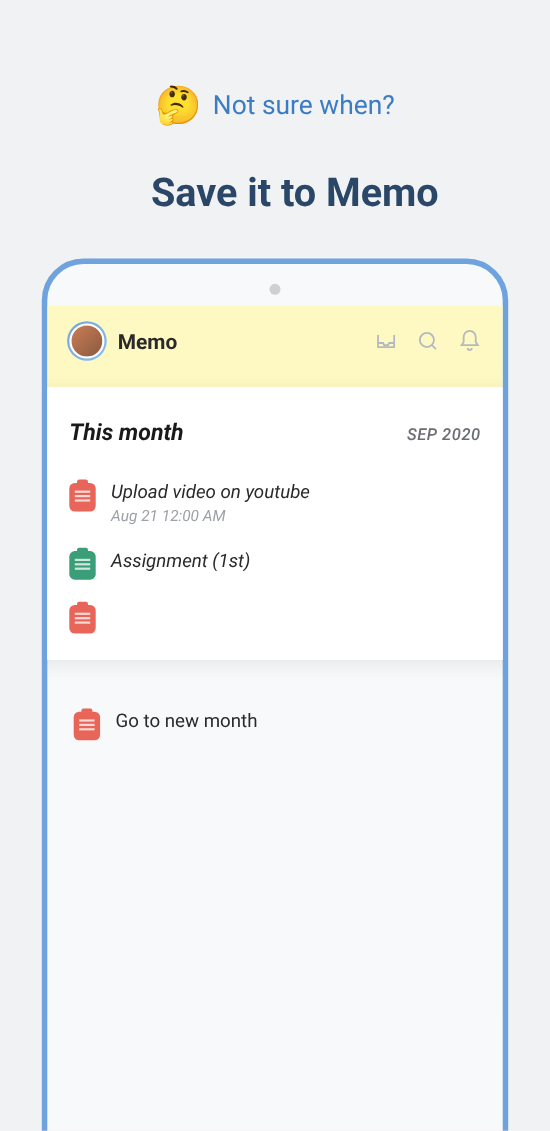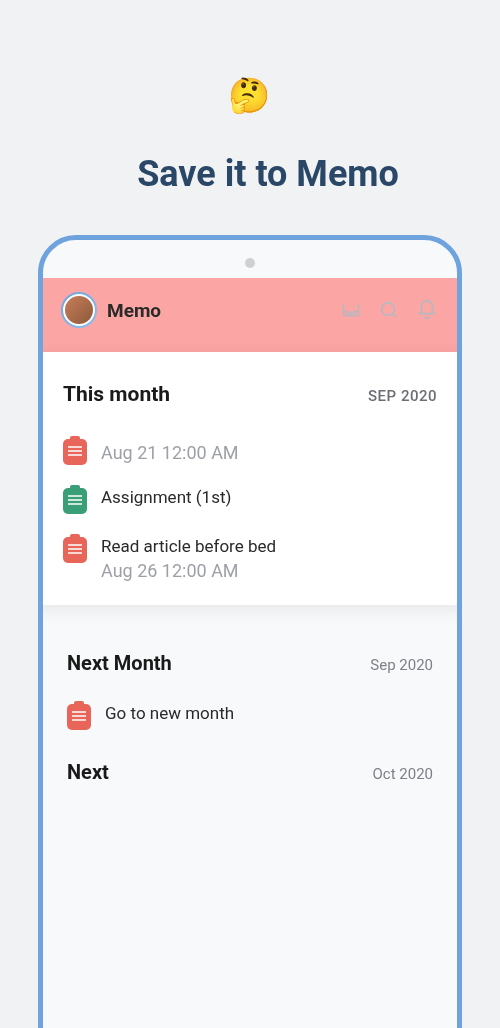--- a/index.html
+++ b/index.html
@@ -52,21 +52,21 @@
       width: 10px;
       height: 10px;
       background: #d0d0d0;
       border-radius: 50%;
       margin: 18px auto 10px;
     }
     .topbar {
       display: flex;
       align-items: center;
       padding: 14px 18px 24px 18px;
-      background: #fca5a5;
+      background: #fef9c3;
     }
     .avatar-ring {
       width: 36px;
       height: 36px;
       border-radius: 50%;
       padding: 2px;
       background: linear-gradient(135deg, #6fa3dd, #8bbef0);
       display: flex;
       align-items: center;
       justify-content: center;
@@ -100,20 +100,21 @@
       color: #b5b9bf;
     }
     .card {
       background: white;
       border-radius: 14px;
       margin: 0 -20px;
       padding: 30px 36px 24px;
       box-shadow: 0 4px 18px rgba(0,0,0,0.08);
       position: relative;
       z-index: 2;
+      font-style: italic;
     }
     .card-header {
       display: flex;
       justify-content: space-between;
       align-items: baseline;
       margin-bottom: 32px;
     }
     .card-title {
       font-size: 21px;
       font-weight: 700;
@@ -168,21 +169,21 @@
     .icon-green { background: #3a9e78; }
     .task-content {
       flex: 1;
     }
     .task-title {
       font-size: 17px;
       color: #2a2a2a;
       font-weight: 400;
     }
     .task-time {
-      font-size: 18px;
+      font-size: 14px;
       color: #9da1a7;
       margin-top: 4px;
       display: flex;
       align-items: center;
       gap: 6px;
     }
     .meta-icon {
       width: 15px;
       height: 15px;
       display: inline-flex;
@@ -211,20 +212,21 @@
     .phone-content {
       padding: 0 4px;
     }
   </style>
 </head>
 <body>
 
 <div class="promo-header">
   <div class="promo-line1">
     <span class="thinking-emoji">🤔</span>
+    <span>Not sure when?</span>
   </div>
   <div class="promo-line2">Save it to Memo</div>
 </div>
 
 <div class="phone-frame">
   <div class="phone-notch"></div>
 
   <div class="topbar">
     <div class="avatar-ring">
       <div class="avatar-inner"></div>
@@ -253,54 +255,43 @@
   <div class="phone-content">
     <div class="card">
       <div class="card-header">
         <div class="card-title">This month</div>
         <div class="card-date">SEP 2020</div>
       </div>
 
       <div class="task-item">
         <div class="task-icon icon-red"></div>
         <div class="task-content">
+          <div class="task-title">Upload video on youtube</div>
           <div class="task-time">Aug 21 12:00 AM</div>
         </div>
       </div>
 
 
       <div class="task-item">
         <div class="task-icon icon-green"></div>
         <div class="task-content">
           <div class="task-title">Assignment (1st)</div>
         </div>
       </div>
 
       <div class="task-item">
         <div class="task-icon icon-red"></div>
-        <div class="task-content">
-          <div class="task-title">Read article before bed</div>
-          <div class="task-time">Aug 26 12:00 AM</div>
-        </div>
       </div>
     </div>
 
     <div class="section-plain">
-      <div class="section-header">
-        <div class="section-title">Next Month</div>
-        <div class="section-date">Sep 2020</div>
-      </div>
       <div class="task-item">
         <div class="task-icon icon-red"></div>
         <div class="task-content">
           <div class="task-title">Go to new month</div>
         </div>
       </div>
     </div>
 
     <div class="section-plain" style="padding-top:30px;">
-      <div class="section-header">
-        <div class="section-title">Next</div>
-        <div class="section-date">Oct 2020</div>
-      </div>
     </div>
   </div>
 </div>
 
 </body></html>

